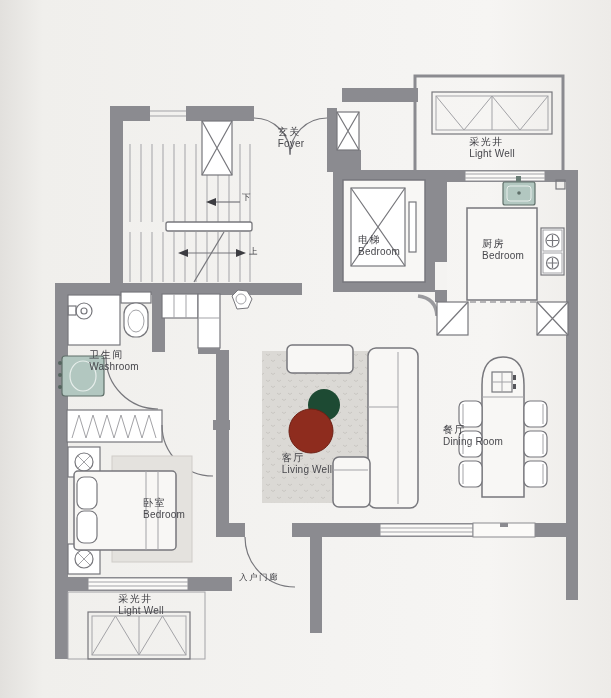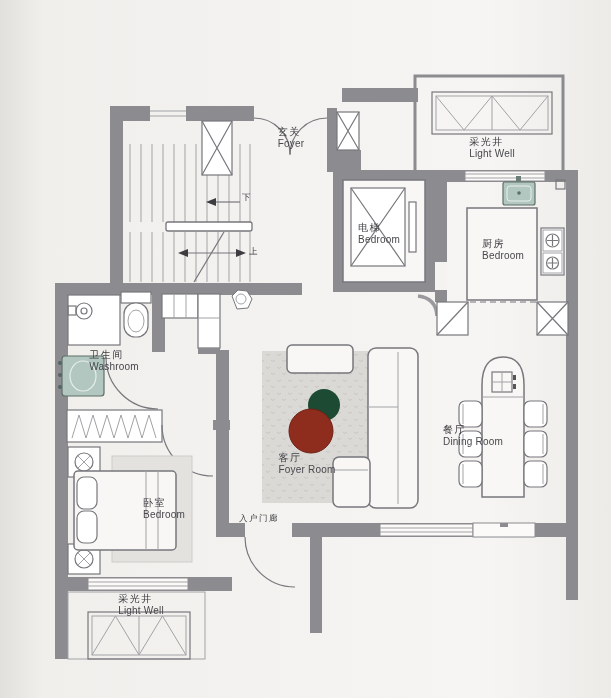--- a/index.html
+++ b/index.html
@@ -263,45 +263,45 @@
 </svg>
 
 <div class="lbl" style="left:291px;top:126px">
   <div class="zh">玄关</div>
   <div class="en">Foyer</div>
 </div>
 <div class="lbl" style="left:492px;top:136px">
   <div class="zh">采光井</div>
   <div class="en">Light Well</div>
 </div>
-<div class="lbl" style="left:379px;top:222px">
+<div class="lbl" style="left:379px;top:234px">
   <div class="zh">电梯</div>
   <div class="en">Bedroom</div>
 </div>
 <div class="lbl" style="left:503px;top:238px">
   <div class="zh">厨房</div>
   <div class="en">Bedroom</div>
 </div>
 <div class="lbl" style="left:114px;top:349px">
   <div class="zh">卫生间</div>
   <div class="en">Washroom</div>
 </div>
 <div class="lbl" style="left:307px;top:452px">
   <div class="zh">客厅</div>
-  <div class="en">Foyer Room</div>
+  <div class="en">Living Well</div>
 </div>
 <div class="lbl" style="left:473px;top:424px">
   <div class="zh">餐厅</div>
   <div class="en">Dining Room</div>
 </div>
 <div class="lbl" style="left:164px;top:497px">
   <div class="zh">卧室</div>
   <div class="en">Bedroom</div>
 </div>
-<div class="lbl" style="left:259px;top:512px">
+<div class="lbl" style="left:259px;top:571px">
   <div class="zh small">入户门廊</div>
 </div>
 <div class="lbl" style="left:141px;top:593px">
   <div class="zh">采光井</div>
   <div class="en">Light Well</div>
 </div>
 <div class="lbl" style="left:247px;top:191px">
   <div class="zh small">下</div>
 </div>
 <div class="lbl" style="left:254px;top:245px">

